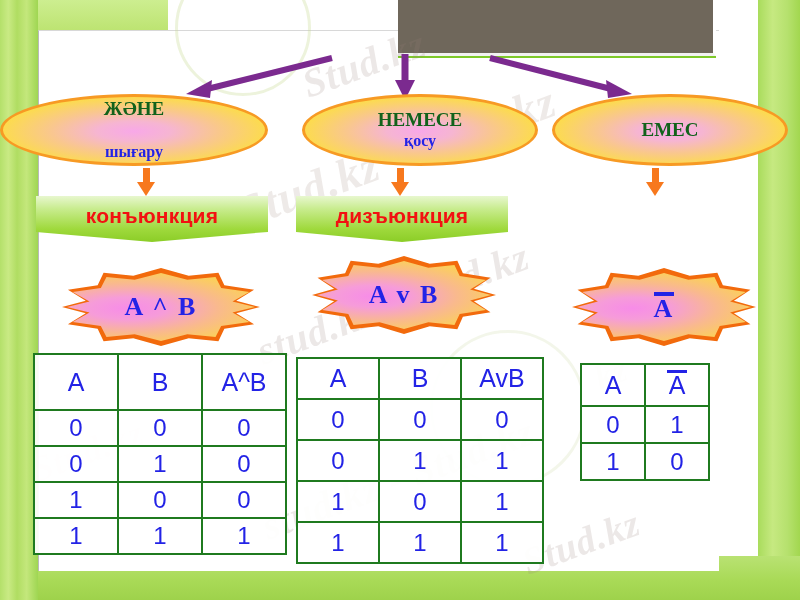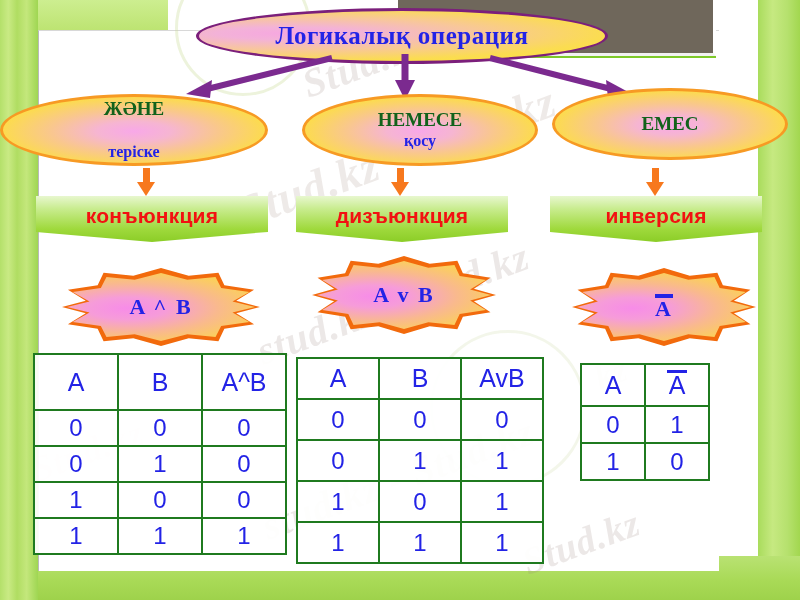--- a/index.html
+++ b/index.html
@@ -130,21 +130,21 @@
     border: 3px solid #f79a24;
     background: radial-gradient(ellipse at 50% 52%, #f8a8e8 0%, #f6b5d2 20%, #f9c78e 45%, #fcdc4c 72%, #fde22c 100%);
     display: flex;
     flex-direction: column;
     align-items: center;
     justify-content: center;
     box-sizing: border-box;
   }
   .op-ell-1 { left: 0;  top: 94px; width: 268px; gap: 22px; }
   .op-ell-2 { left: 302px; top: 94px; width: 236px; }
-  .op-ell-3 { left: 552px; top: 88px; width: 236px; }
+  .op-ell-3 { left: 552px; top: 94px; width: 236px; }
 
   .op-title {
     font-family: "Liberation Serif", serif;
     font-weight: bold;
     font-size: 19px;
     color: #12621b;
     line-height: 1.05;
   }
   .op-sub {
     font-family: "Liberation Serif", serif;
@@ -219,21 +219,21 @@
       18% 78%, 3% 72%, 12% 58%, 0% 50%, 12% 42%,
       3% 28%, 18% 22%, 21% 6%, 36% 10%);
     background: radial-gradient(ellipse at 32% 52%, #f78ce8 0%, #f69cd9 22%, #f9b98e 50%, #fbd255 78%, #fde03a 100%);
     display: flex;
     align-items: center;
     justify-content: center;
   }
   .star-label {
     font-family: "Liberation Serif", serif;
     font-weight: bold;
-    font-size: 22px;
+    font-size: 26px;
     color: #2323e6;
     letter-spacing: 2px;
     white-space: nowrap;
   }
   .overbar { border-top: 4px solid #2323e6; padding-top: 0px; display: inline-block; line-height: 1.0; }
   .sb-1 { left: 62px;  top: 268px; width: 198px; }
   .sb-2 { left: 312px; top: 256px; width: 184px; }
   .sb-3 { left: 572px; top: 268px; width: 184px; }
 
   
@@ -281,23 +281,20 @@
   <div class="wm wm2">Stud.kz - Stud.kz</div>
   <div class="wm wm3">stud.kz - Stud.kz</div>
   <div class="wm wm4">stud.kz - Stud.kz</div>
   <div class="wm wm5">Stud.kz</div>
   <div class="wm wm6">kz</div>
   <div class="wm wm7">Stud.kz</div>
 
   <div class="swirl" style="left:175px; top:-40px; width:130px; height:130px;"></div>
   <div class="swirl" style="left:430px; top:330px; width:150px; height:150px; border-color:rgba(215,225,185,0.30);"></div>
 
-  <div class="title-ellipse">
-    <span class="title-text">Логикалық  операция</span>
-  </div>
 
   <svg class="arrow-svg" style="left:120px; top:52px;" width="560" height="50">
 
     <g>
       <line x1="212" y1="6" x2="83" y2="38" stroke="#7b2a8f" stroke-width="6"></line>
       <polygon points="66,42 92,28 90,46" fill="#7b2a8f"></polygon>
     </g>
 
     <g>
       <line x1="285" y1="2" x2="285" y2="32" stroke="#7b2a8f" stroke-width="7"></line>
@@ -305,21 +302,21 @@
     </g>
 
     <g>
       <line x1="370" y1="6" x2="495" y2="38" stroke="#7b2a8f" stroke-width="6"></line>
       <polygon points="512,42 486,28 488,46" fill="#7b2a8f"></polygon>
     </g>
   </svg>
 
   <div class="op-ellipse op-ell-1">
     <span class="op-title">ЖӘНЕ</span>
-    <span class="op-sub">теріске</span>
+    <span class="op-sub">шығару</span>
   </div>
   <div class="op-ellipse op-ell-2">
     <span class="op-title">НЕМЕСЕ</span>
     <span class="op-sub">қосу</span>
   </div>
   <div class="op-ellipse op-ell-3">
     <span class="op-title">ЕМЕС</span>
   </div>
 
   <div class="orange-stem" style="left:143px; top:168px; height:16px;"></div>
@@ -329,23 +326,20 @@
   <div class="orange-arrow" style="left:391px; top:182px;"></div>
 
   <div class="orange-stem" style="left:652px; top:168px; height:16px;"></div>
   <div class="orange-arrow" style="left:646px; top:182px;"></div>
 
   <div class="green-banner gb-2">
     <span class="green-banner-label">дизъюнкция</span>
   </div>
   <div class="green-banner gb-1">
     <span class="green-banner-label">конъюнкция</span>
-  </div>
-  <div class="green-banner gb-3">
-    <span class="green-banner-label">инверсия</span>
   </div>
 
   <div class="starburst sb-1">
     <div class="starburst-inner">
       <span class="star-label">A ^ B</span>
     </div>
   </div>
   <div class="starburst sb-2">
     <div class="starburst-inner">
       <span class="star-label">A v B</span>

